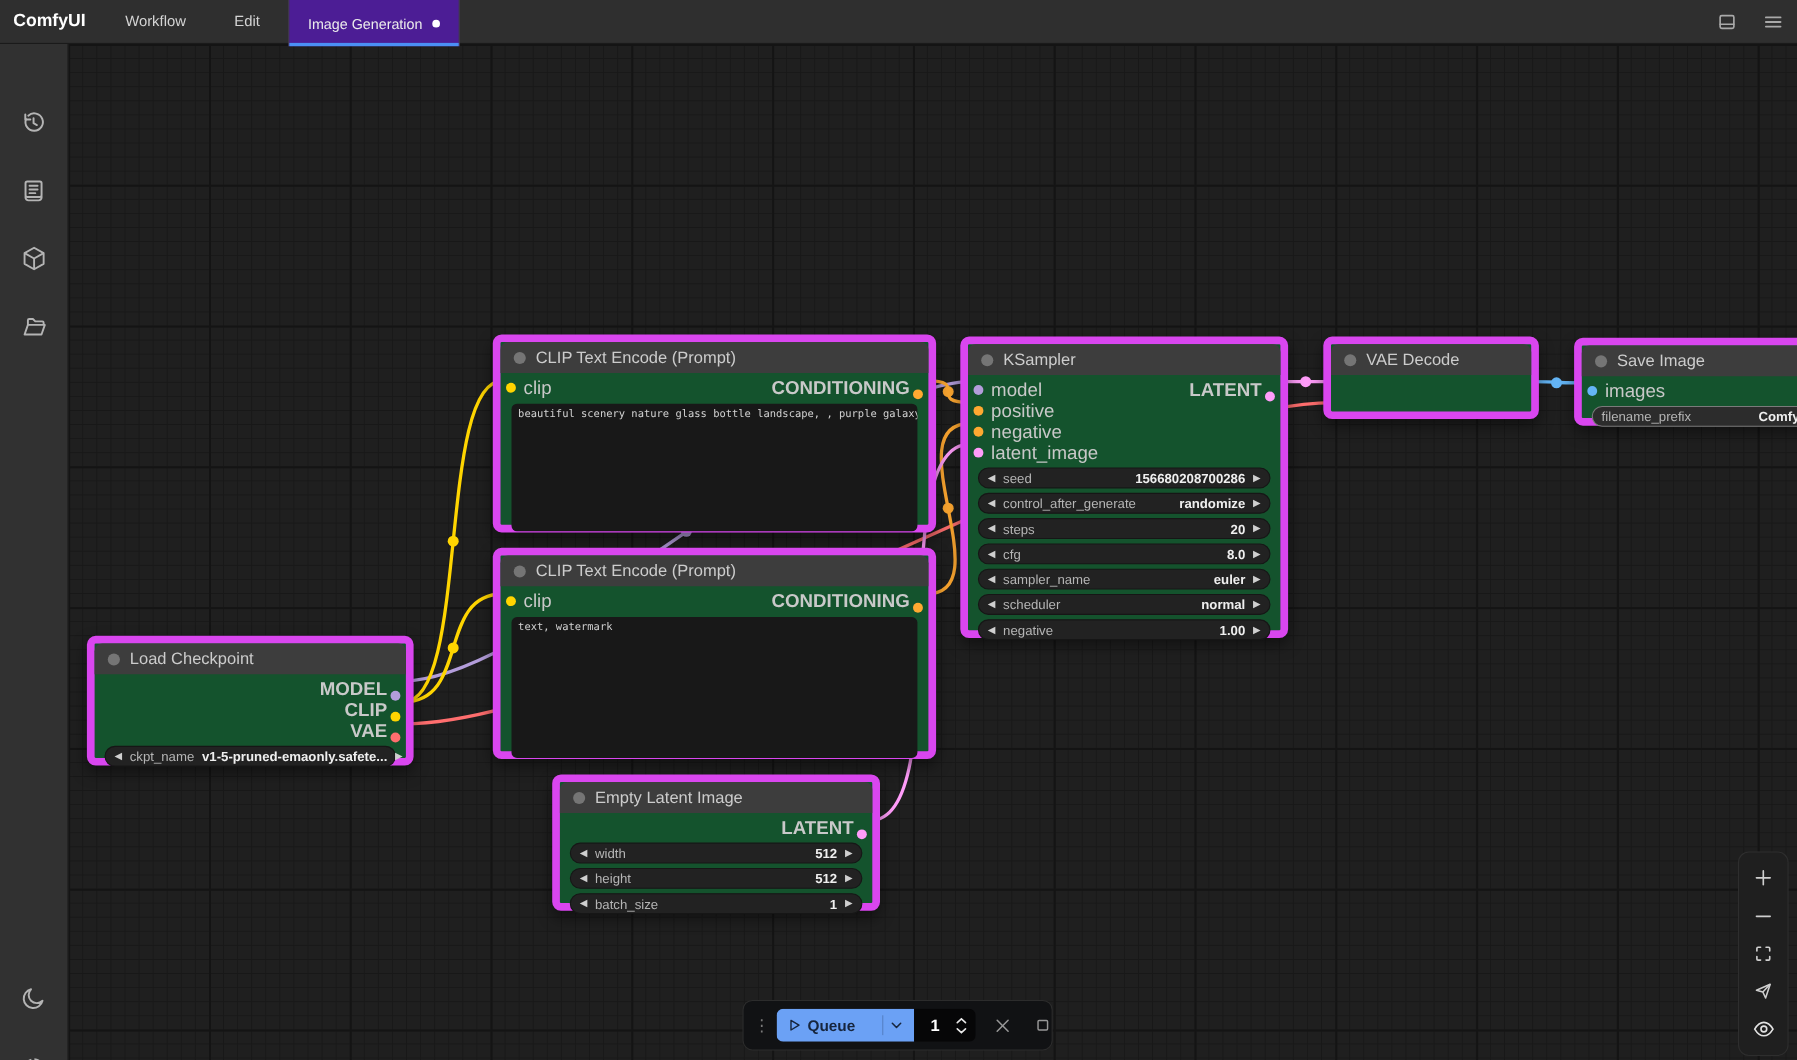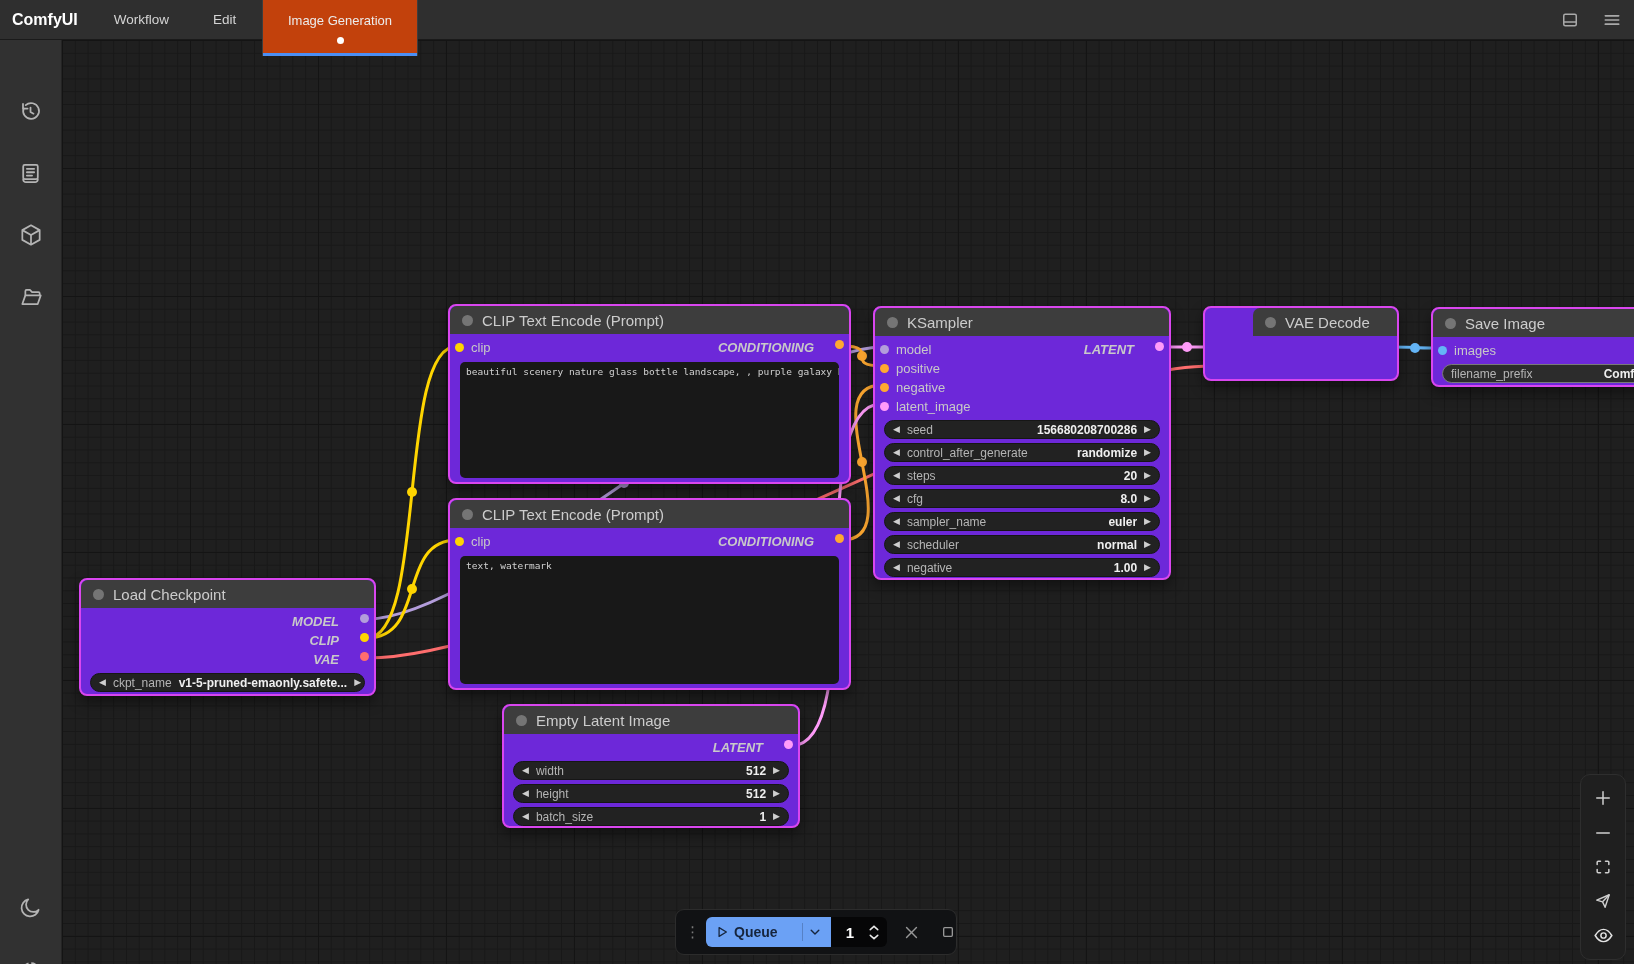--- a/index.html
+++ b/index.html
@@ -4,23 +4,23 @@
 <style>
   * { margin:0; padding:0; box-sizing:border-box; }
   html,body { width:1634px; height:964px; overflow:hidden; background:#1e1e1e;
     font-family:"Liberation Sans",sans-serif; }
 
   
   .topbar { position:absolute; left:0; top:0; width:1634px; height:40px;
     background:#2f2f2f; border-bottom:1px solid #1a1a1a; display:flex; align-items:center; z-index:10; }
   .logo { font-size:16px; font-weight:bold; color:#fff; padding:0 14px 0 12px; }
   .menu-item { font-size:13.5px; color:#d4d4d4; padding:0 22px; cursor:default; }
-  .tab { position:absolute; left:262px; top:0; width:156px; height:56px; background:#c2410c;
+  .tab { position:absolute; left:262px; top:0; width:156px; height:42px; background:#4c1d95;
     border-left:1px solid #3d3d3d; border-right:1px solid #3d3d3d;
-    display:flex; align-items:center; justify-content:center; gap:9px;flex-direction:column; }
+    display:flex; align-items:center; justify-content:center; gap:9px; }
   .tab .underline { position:absolute; left:0; bottom:0; width:100%; height:3px; background:#4b8ff5; }
   .tab-label { font-size:13px; color:#ececec; }
   .unsaved-dot { width:7px; height:7px; border-radius:50%; background:#fff; }
   .topbar-right { position:absolute; right:10px; top:0; height:40px; display:flex; align-items:center; gap:18px; }
   .tb-icon { width:24px; height:24px; display:flex; align-items:center; justify-content:center; }
 
   
   .sidebar { position:absolute; left:0; top:40px; width:62px; height:924px; background:#313131;
     border-right:1px solid #242424; z-index:9; }
   .sb-icon { position:absolute; left:50%; transform:translateX(-50%); width:26px; height:26px;
@@ -32,31 +32,31 @@
       linear-gradient(#141414 1.5px, transparent 1.5px),
       linear-gradient(90deg,#141414 1.5px, transparent 1.5px),
       linear-gradient(#181818 1px, transparent 1px),
       linear-gradient(90deg,#181818 1px, transparent 1px);
     background-size:128px 128px,128px 128px,12.8px 12.8px,12.8px 12.8px; z-index:0; }
 
   svg.links { position:absolute; left:0; top:0; z-index:1; pointer-events:none; }
   svg.links path { fill:none; stroke-width:3; }
 
   
-  .node { position:absolute; background:#6d28d9; border:2px solid #d946ef; border-radius:8px;
+  .node { position:absolute; background:#14532d; border:7px solid #d946ef; border-radius:8px;
     box-shadow:0 6px 14px rgba(0,0,0,.45); z-index:2; }
   .node-title { height:28px; background:#3d3d3d; border-radius:7px 7px 0 0; display:flex;
     align-items:center; gap:9px; padding:0 12px; color:#cccccc; font-size:15px; }
   .collapse-dot { width:11px; height:11px; border-radius:50%; background:#757575; flex:none; }
   .rowline { display:flex; align-items:center; justify-content:space-between; height:19px; }
   .rows { margin-top:4px; }
   .pin-in { display:flex; align-items:center; gap:7px; padding-left:5px; }
-  .pin-out { display:flex; align-items:flex-start; gap:21px; padding-right:5px; margin-left:auto;font-style:italic; }
+  .pin-out { display:flex; align-items:flex-end; gap:3px; padding-right:5px; margin-left:auto; }
   .pdot { width:9px; height:9px; border-radius:50%; flex:none; }
-  .pin-label { font-size:13px; color:#c8c8c8; }
+  .pin-label { font-size:17px; color:#c8c8c8; }
   .pin-out .pin-label { font-weight:bold; color:#c9c9c9; }
   .widget { height:19px; margin:4px 9px 0 9px; background:#222222; border:1px solid #161616;
     border-radius:10px; display:flex; align-items:center; gap:7px; padding:0 8px;
     font-size:12px; color:#b5b5b5; }
   .widget .warr { font-size:9px; color:#cfcfcf; line-height:1; }
   .widget .wname { white-space:nowrap; }
   .widget .wval { margin-left:auto; color:#efefef; font-weight:bold; white-space:nowrap; }
   .widget.text-widget { background:#2c2c2c; border:1px solid #7a7a7a; }
   .prompt-text { margin:5px 10px 0 10px; background:#181818; border-radius:5px; padding:4px 6px;
     font-family:"DejaVu Sans Mono",monospace; font-size:9.5px; color:#d2d2d2;
@@ -324,21 +324,21 @@
       <span class="warr">▶</span>
     </div>
   <div class="widget">
       <span class="warr">◀</span>
       <span class="wname">negative</span>
       <span class="wval">1.00</span>
       <span class="warr">▶</span>
     </div>
 </div>
 
-<div class="node" style="left:1203px; top:306px; width:196px; height:75px;padding-left:48px;">
+<div class="node" style="left:1203px; top:306px; width:196px; height:75px;">
   <div class="node-title">
     <span class="collapse-dot"></span>
     <span>VAE Decode</span>
   </div>
 </div>
 
 <div class="node" style="left:1431px; top:307px; width:242px; height:80px;text-align:right;">
   <div class="node-title">
     <span class="collapse-dot"></span>
     <span>Save Image</span>

